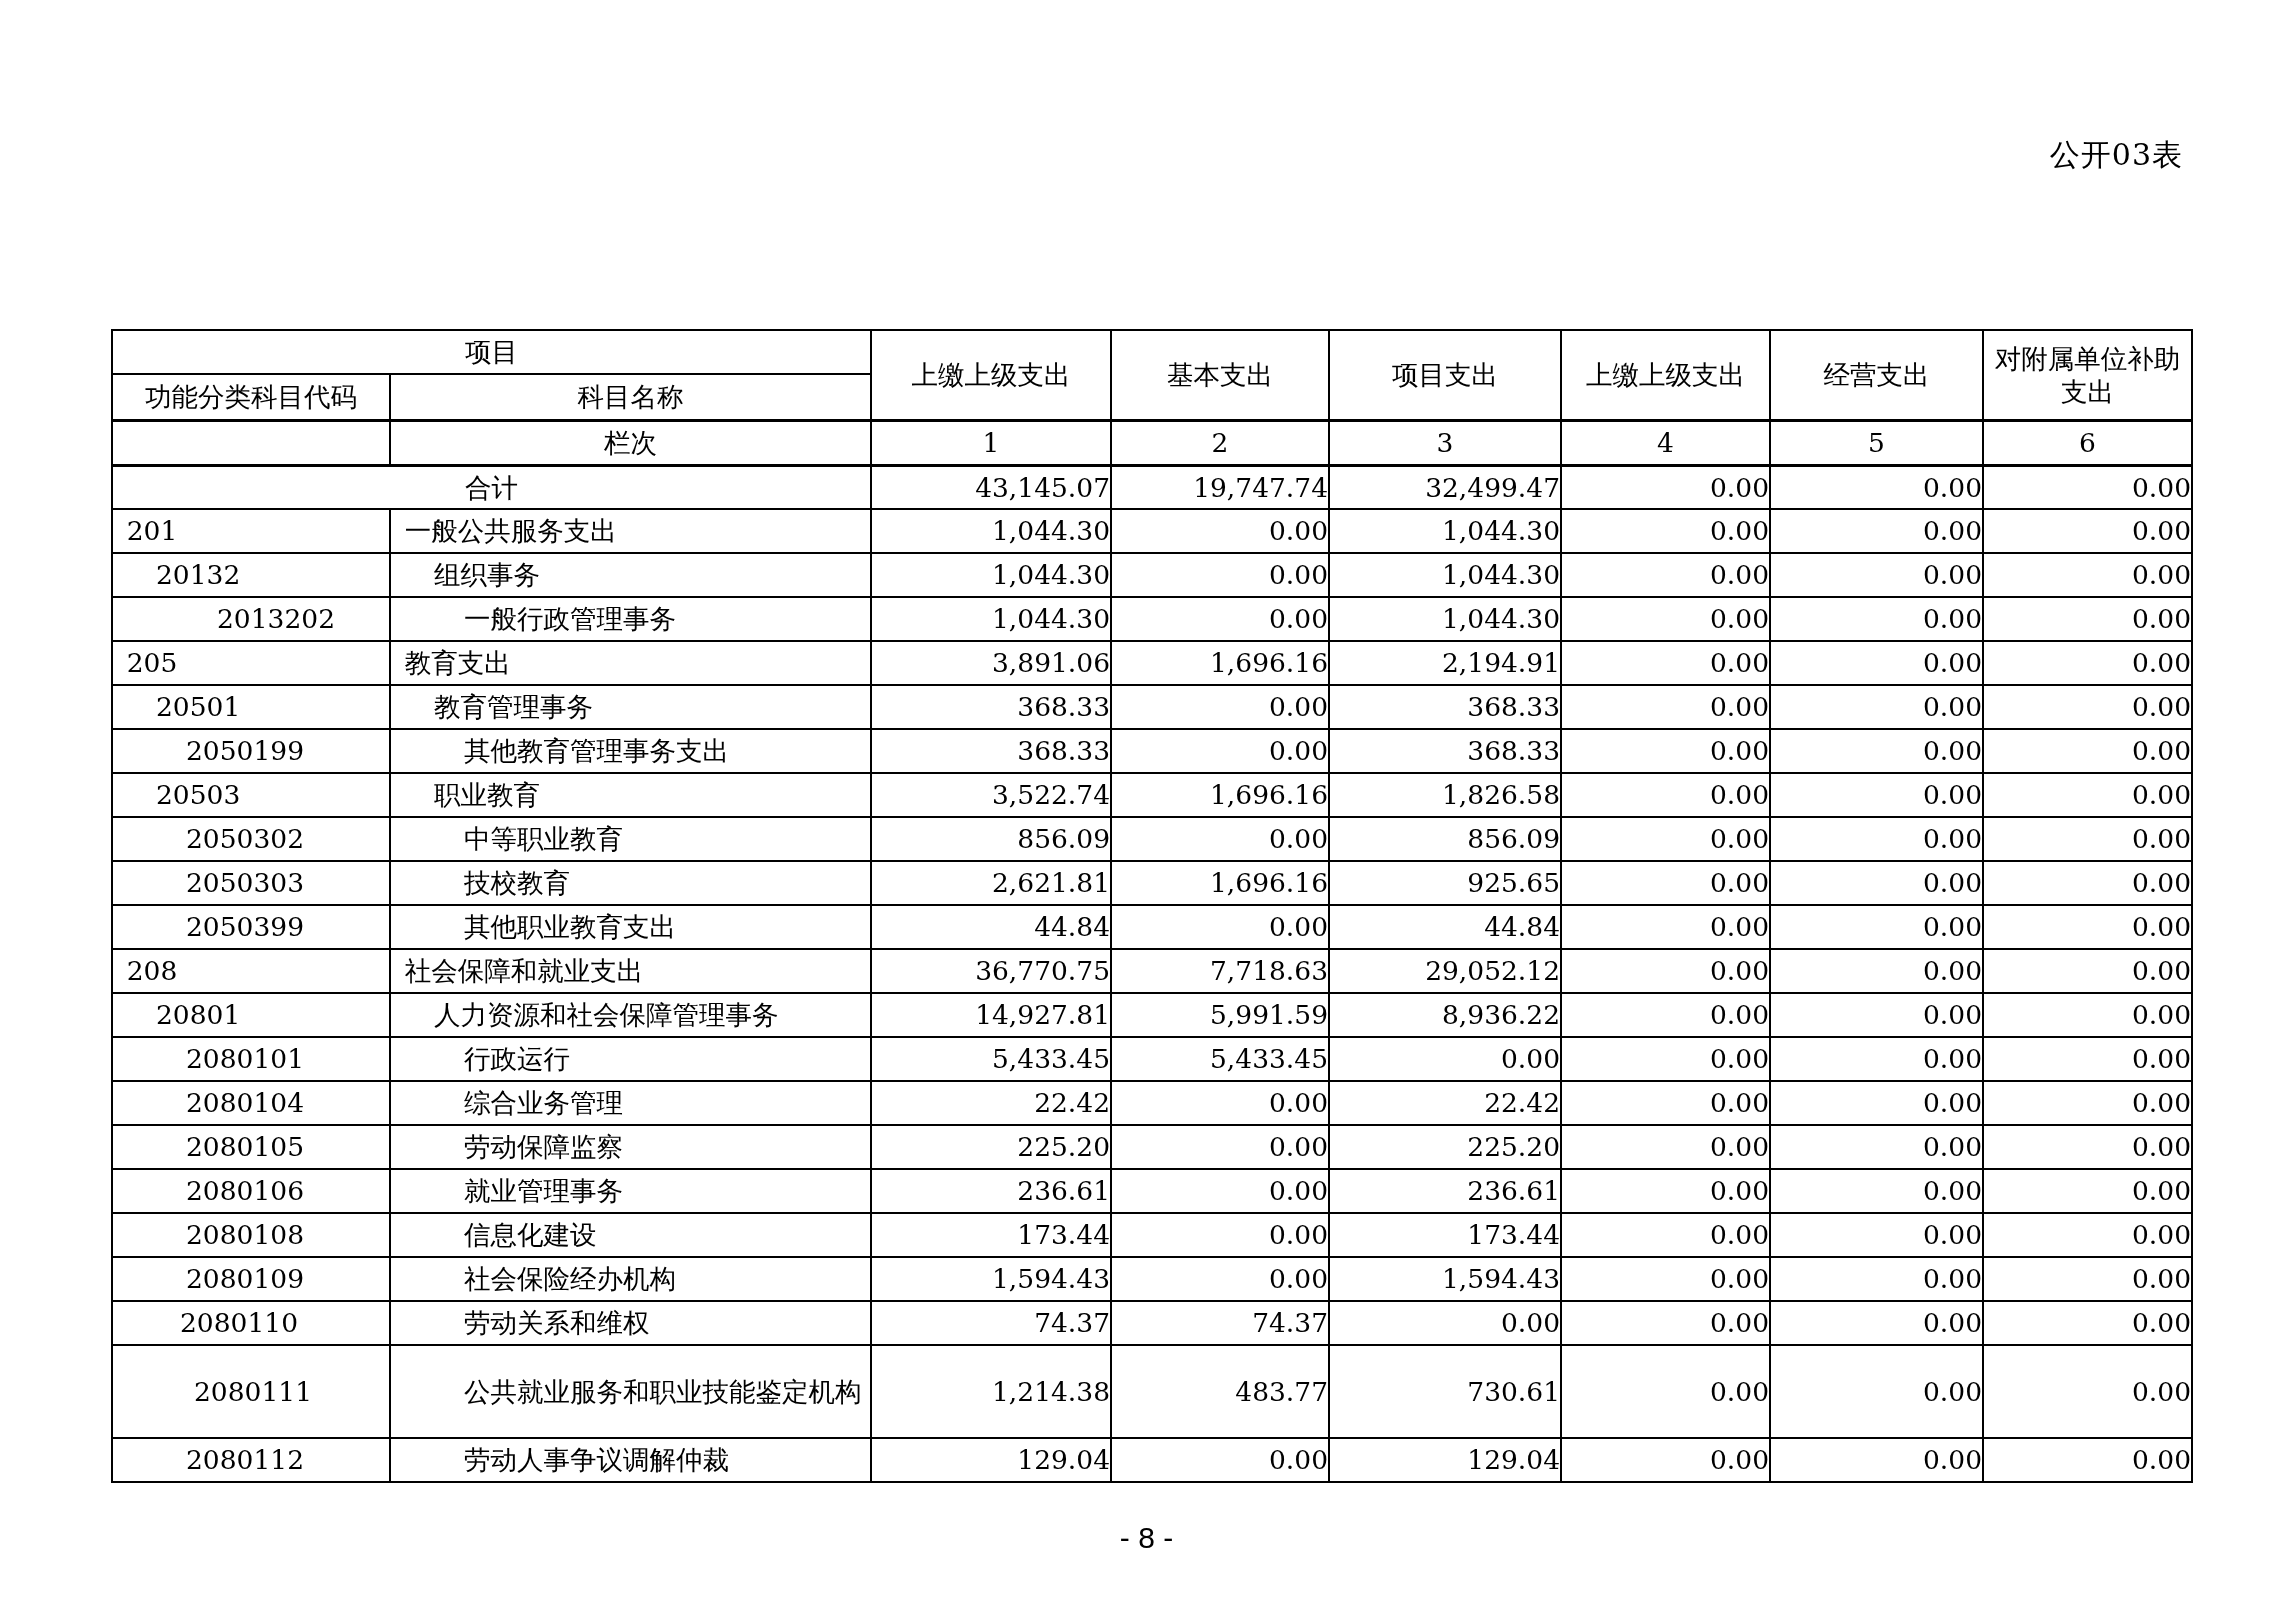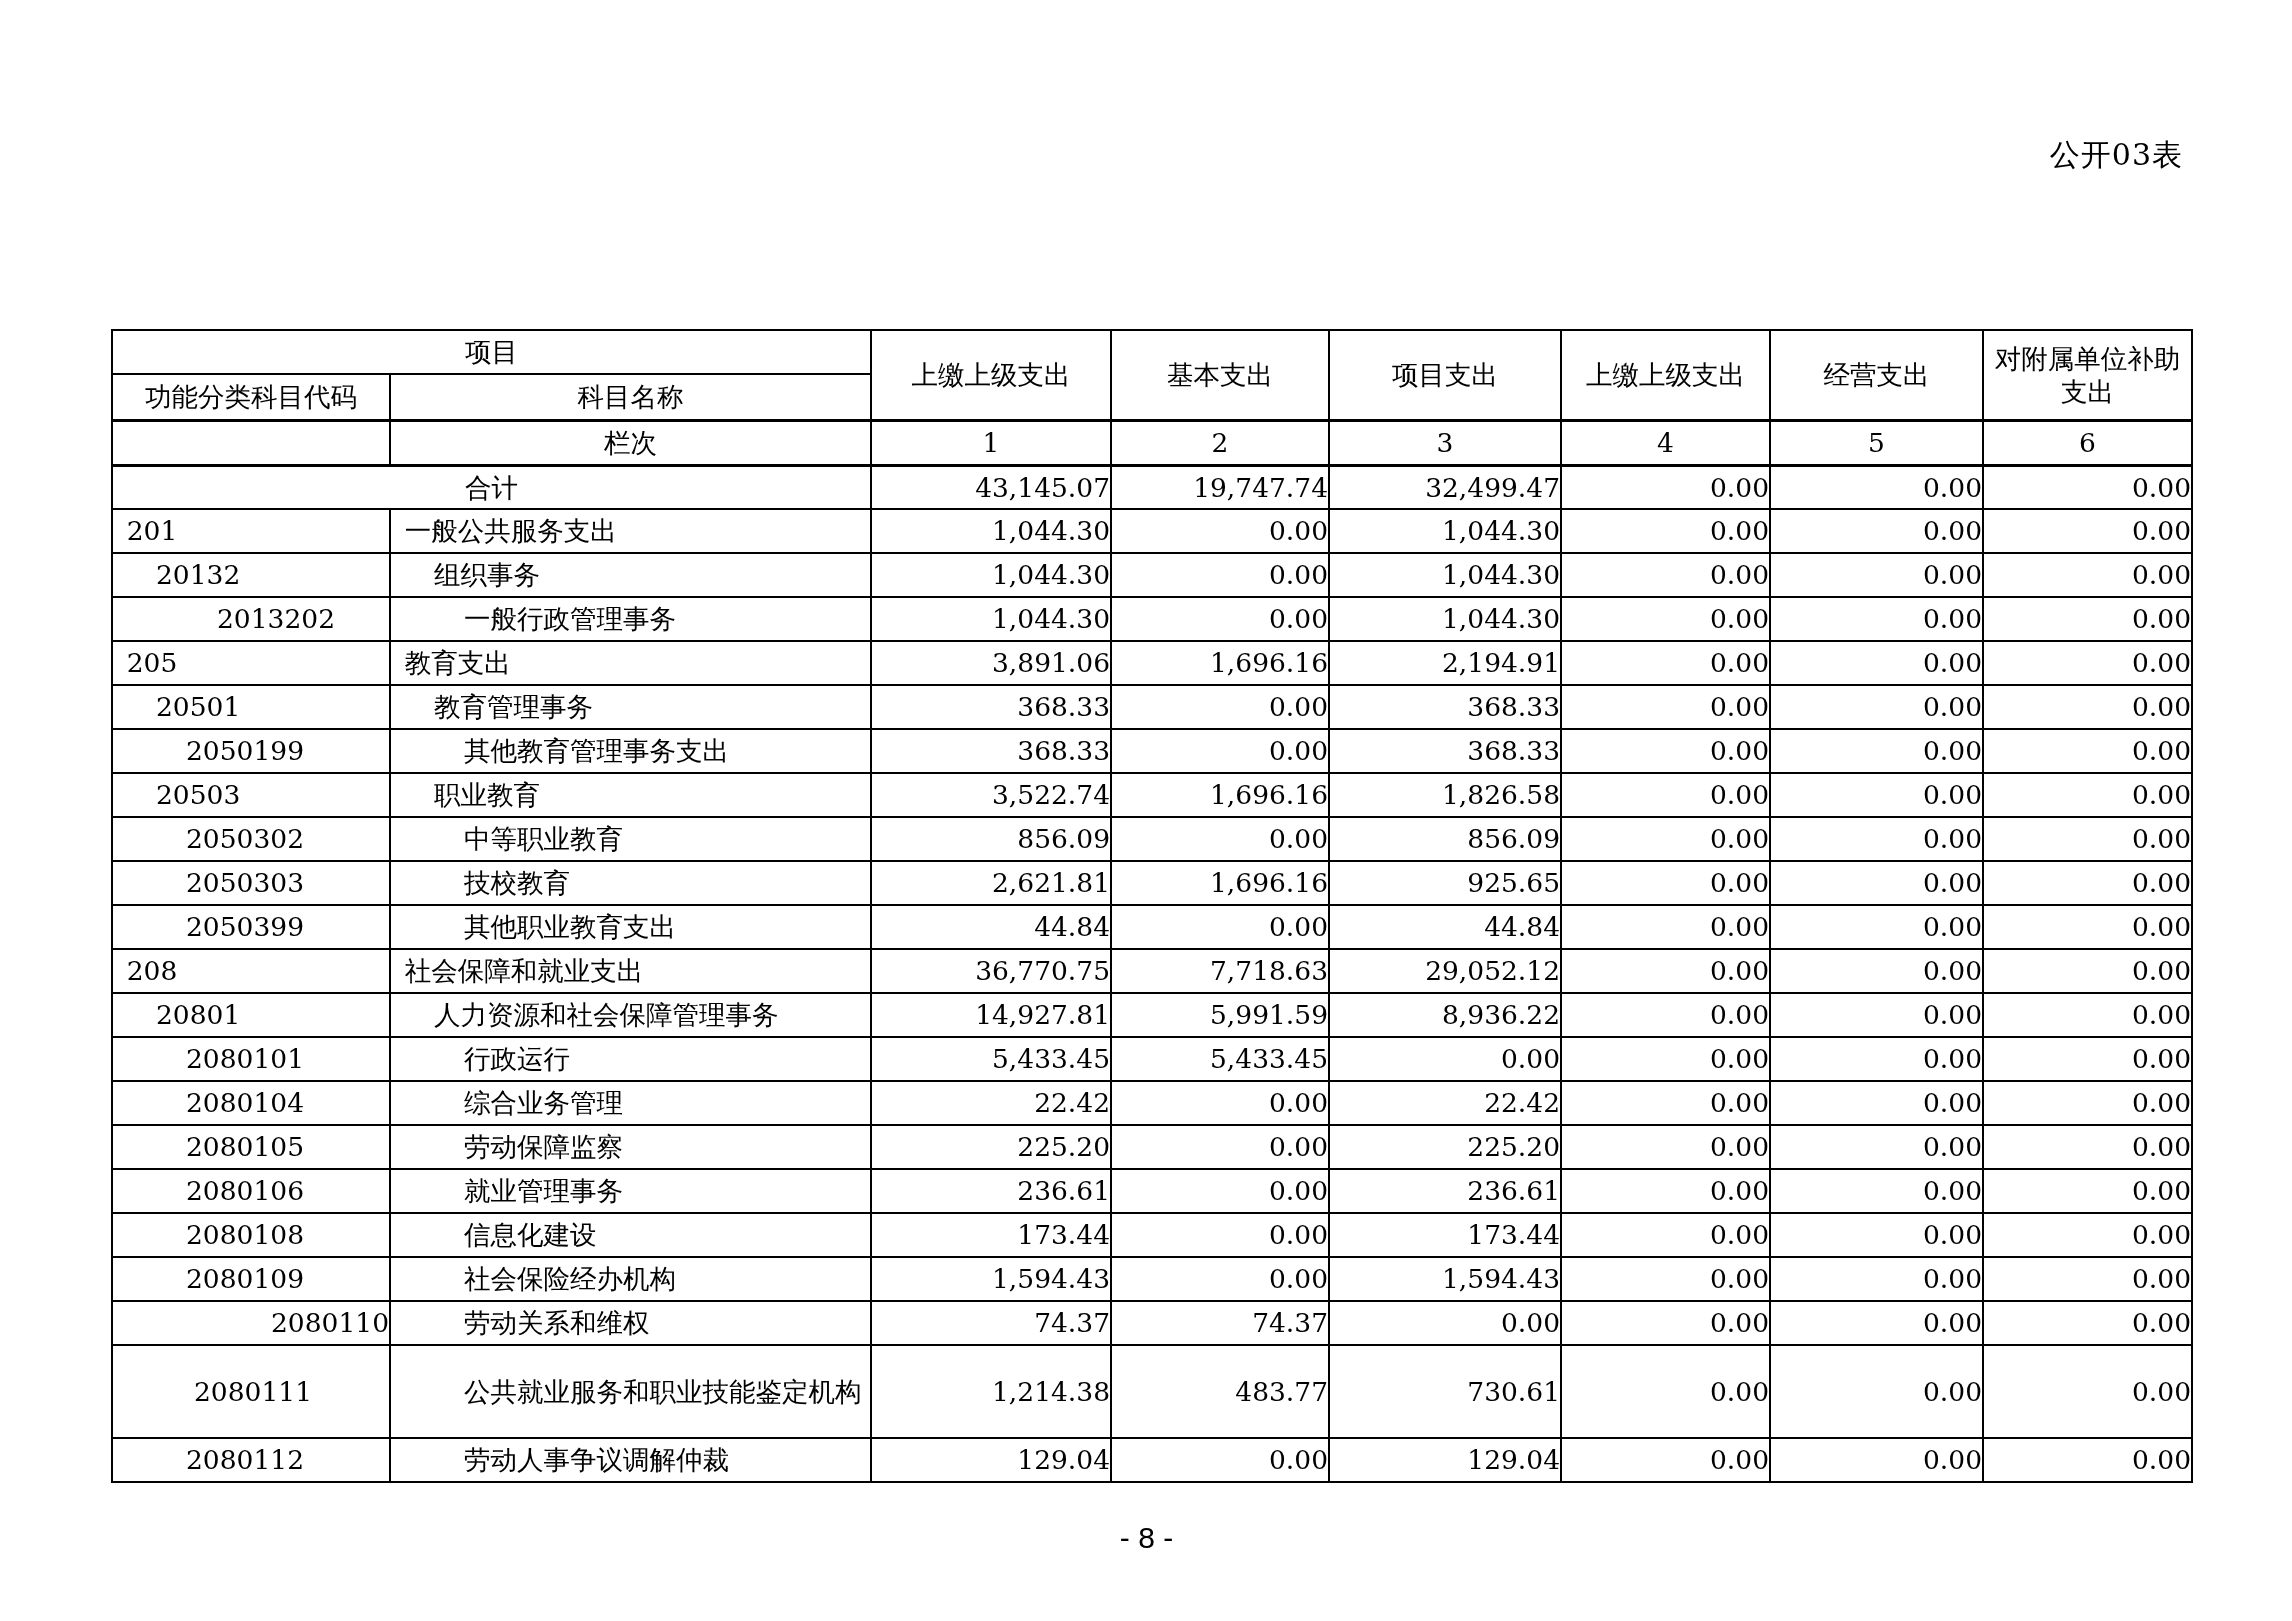--- a/index.html
+++ b/index.html
@@ -289,21 +289,21 @@
             <td class="code-cell" style="padding-left: 73px; margin-left: 24px;">2080109</td>
             <td class="name-cell" style="text-indent: 73px;">社会保险经办机构</td>
             <td class="num">1,594.43</td>
             <td class="num">0.00</td>
             <td class="num">1,594.43</td>
             <td class="num">0.00</td>
             <td class="num">0.00</td>
             <td class="num">0.00</td>
           </tr>
           <tr style="height: 44px;">
-            <td class="code-cell" style="padding-left: 51px; text-align: right;">2080110</td>
+            <td class="code-cell" style="padding-left: 67px;">2080110</td>
             <td class="name-cell" style="text-indent: 73px;">劳动关系和维权</td>
             <td class="num">74.37</td>
             <td class="num">74.37</td>
             <td class="num">0.00</td>
             <td class="num">0.00</td>
             <td class="num">0.00</td>
             <td class="num">0.00</td>
           </tr>
           <tr style="height: 93px;">
             <td class="code-cell" style="padding-left: 81px;">2080111</td>

